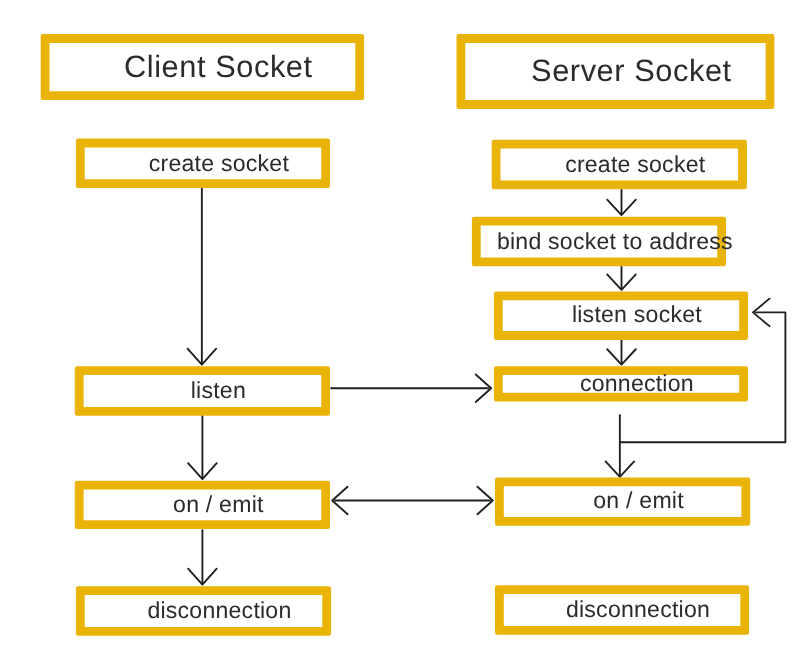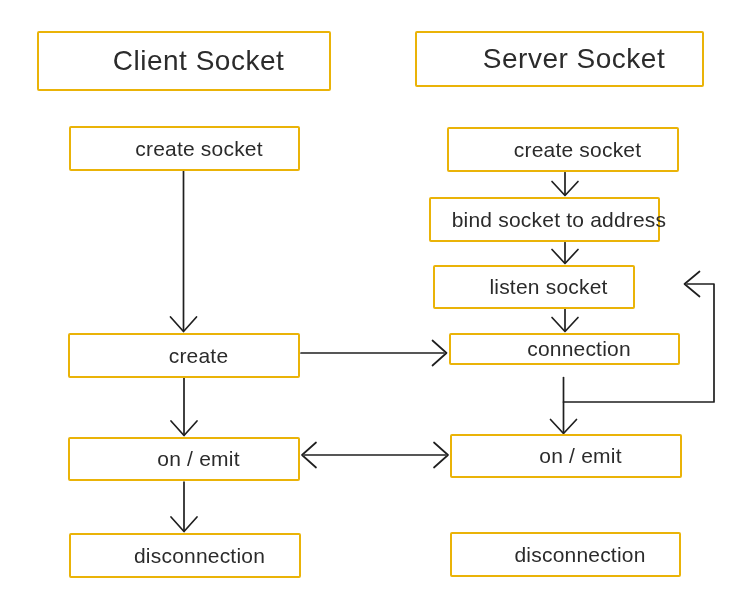--- a/index.html
+++ b/index.html
@@ -19,21 +19,21 @@
     position: absolute;
     left: 0;
     top: 0;
     width: 735px;
     height: 611px;
   }
   .box {
     position: absolute;
     box-sizing: border-box;
     background: #ffffff;
-    border: 2px solid #eab308;
+    border: 8px solid #eab308;
     border-radius: 2px;
     display: flex;
     align-items: center;
     justify-content: center;
     color: #2b2b2b;
     font-size: 21px;
     letter-spacing: 0.2px;
     white-space: nowrap;
     padding-left: 29px;
   }
@@ -98,33 +98,33 @@
       <path d="M304.5 455 H445.5"></path>
       <polyline points="434,442.5 448,455 434,467.5"></polyline>
       <polyline points="316,442.5 302,455 316,467.5"></polyline>
     </g>
   </svg>
 
   <div class="box header" style="left:37px; top:31px; width:294px; height:60px">Client Socket</div>
 
   <div class="box" style="left:69px; top:126px; width:231px; height:45px">create socket</div>
 
-  <div class="box" style="left:68px; top:333px; width:232px; height:45px">create</div>
+  <div class="box" style="left:68px; top:333px; width:232px; height:45px">listen</div>
 
   <div class="box" style="left:68px; top:437px; width:232px; height:44px">on / emit</div>
 
   <div class="box" style="left:69px; top:533px; width:232px; height:45px">disconnection</div>
 
-  <div class="box header" style="left:415px; top:31px; width:289px; height:56px">Server Socket</div>
+  <div class="box header" style="left:415px; top:31px; width:289px; height:68px">Server Socket</div>
 
   <div class="box" style="left:447px; top:127px; width:232px; height:45px">create socket</div>
 
   <div class="box" style="left:429px; top:197px; width:231px; height:45px">bind socket to address</div>
 
-  <div class="box" style="left:433px; top:265px; width:202px; height:44px">listen socket</div>
+  <div class="box" style="left:449px; top:265px; width:231px; height:44px">listen socket</div>
 
   <div class="box" style="left:449px; top:333px; width:231px; height:32px">connection</div>
 
   <div class="box" style="left:450px; top:434px; width:232px; height:44px">on / emit</div>
 
   <div class="box" style="left:450px; top:532px; width:231px; height:45px">disconnection</div>
 
 </div>
 
 </body></html>

